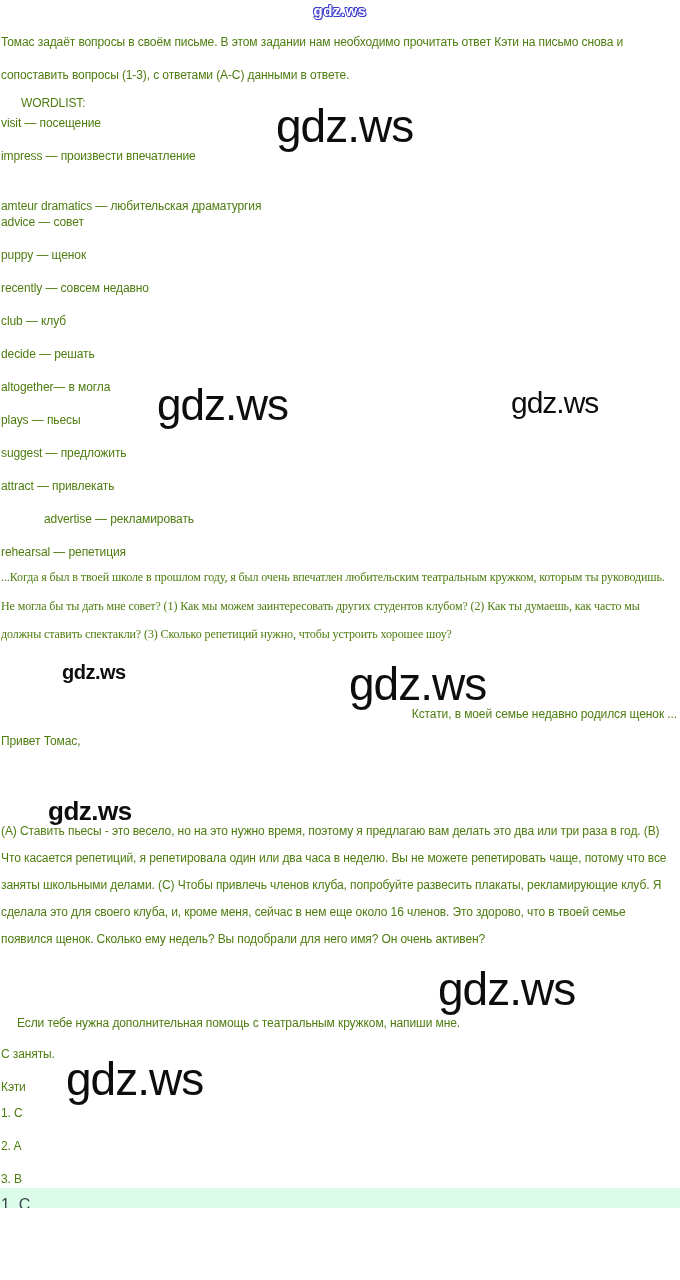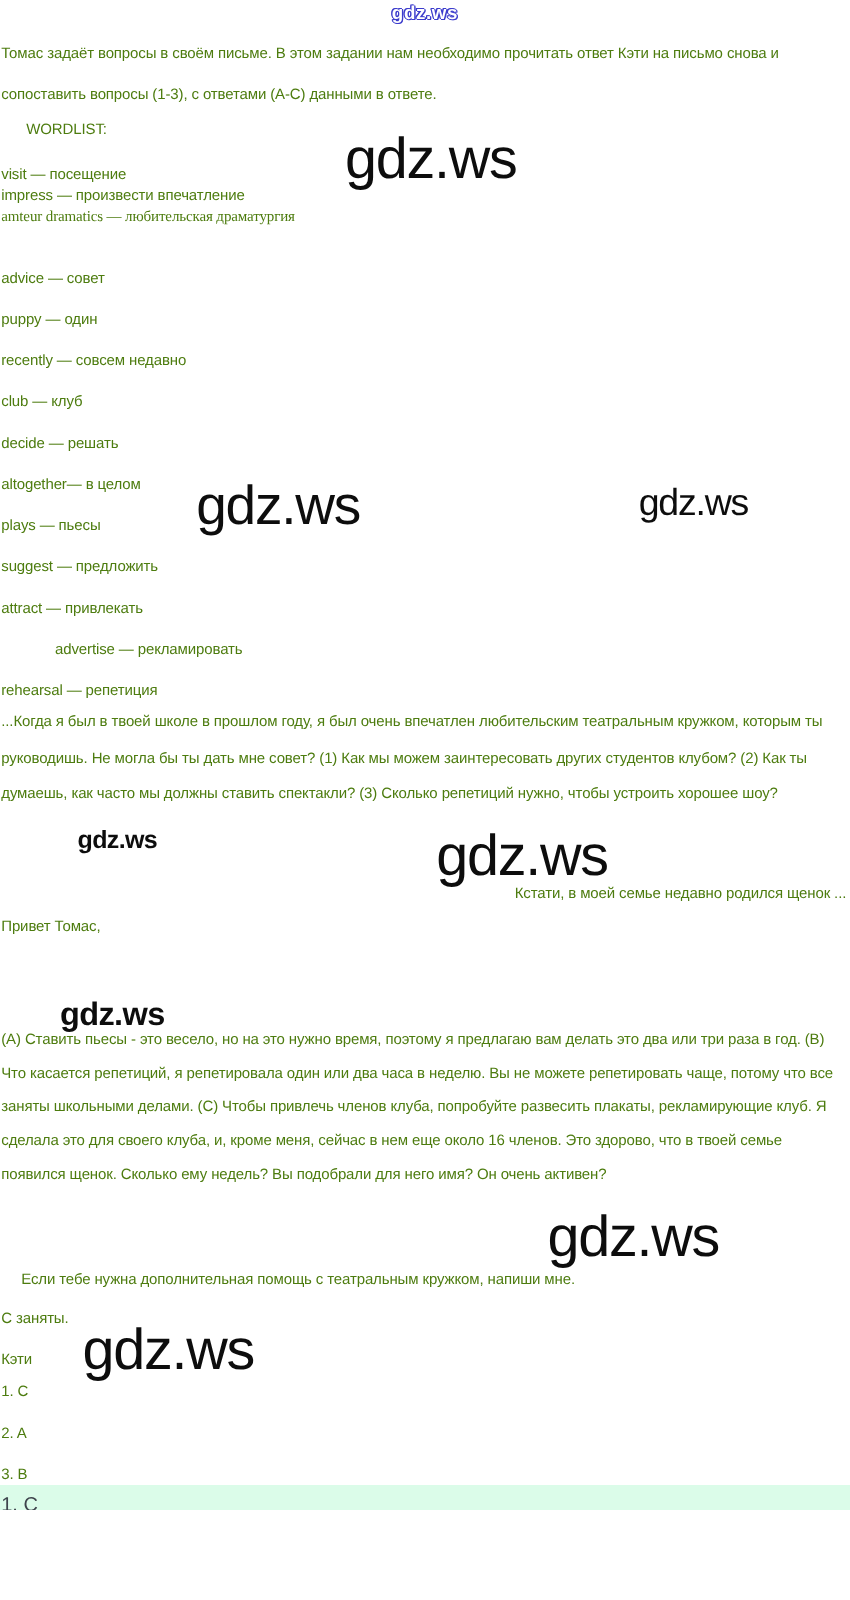--- a/index.html
+++ b/index.html
@@ -75,36 +75,36 @@
   <div class="wm" style="left:511px; top:388px; font-size:30px;">gdz.ws</div>
   <div class="wm wm-bold" style="left:62px; top:662px; font-size:20px;">gdz.ws</div>
   <div class="wm" style="left:349px; top:661px; font-size:46px;">gdz.ws</div>
   <div class="wm wm-bold" style="left:48px; top:798px; font-size:26px;">gdz.ws</div>
   <div class="wm" style="left:438px; top:966px; font-size:46px;">gdz.ws</div>
   <div class="wm" style="left:66px; top:1056px; font-size:46px;">gdz.ws</div>
 
   <p class="txt lh33" style="top:26px;">Томас задаёт вопросы в своём письме. В этом задании нам необходимо прочитать ответ Кэти на письмо снова и сопоставить вопросы (1-3), с ответами (А-С) данными в ответе.</p>
 
   <p class="txt lh33 wordlist-title" style="top:87px;">WORDLIST:</p>
-  <p class="txt lh33" style="top:107px;margin-top:16px;">visit — посещение</p>
+  <p class="txt lh33" style="top:107px;">visit — посещение</p>
   <p class="txt lh33" style="top:140px;">impress — произвести впечатление</p>
-  <p class="txt lh33" style="top:157px;font-family:Liberation Serif, serif;">amteur dramatics — любительская драматургия</p>
+  <p class="txt lh33" style="top:190px;">amteur dramatics — любительская драматургия</p>
   <p class="txt lh33" style="top:206px;">advice — совет</p>
-  <p class="txt lh33" style="top:239px;">puppy — один</p>
+  <p class="txt lh33" style="top:239px;">puppy — щенок</p>
   <p class="txt lh33" style="top:272px;">recently — совсем недавно</p>
   <p class="txt lh33" style="top:305px;">club — клуб</p>
   <p class="txt lh33" style="top:338px;">decide — решать</p>
-  <p class="txt lh33" style="top:371px;">altogether— в целом</p>
+  <p class="txt lh33" style="top:371px;">altogether— в могла</p>
   <p class="txt lh33" style="top:404px;">plays — пьесы</p>
   <p class="txt lh33" style="top:437px;">suggest — предложить</p>
   <p class="txt lh33" style="top:470px;">attract — привлекать</p>
   <p class="txt lh33" style="top:503px;padding-left:43px;">advertise — рекламировать</p>
   <p class="txt lh33" style="top:536px;">rehearsal — репетиция</p>
 
-  <p class="txt lh28" style="top:563px;">...Когда я был в твоей школе в прошлом году, я был очень впечатлен любительским театральным кружком, которым ты руководишь. Не могла бы ты дать мне совет? (1) Как мы можем заинтересовать других студентов клубом? (2) Как ты думаешь, как часто мы должны ставить спектакли? (3) Сколько репетиций нужно, чтобы устроить хорошее шоу?</p>
+  <p class="txt lh28" style="top:563px;font-family:Liberation Serif, serif;">...Когда я был в твоей школе в прошлом году, я был очень впечатлен любительским театральным кружком, которым ты руководишь. Не могла бы ты дать мне совет? (1) Как мы можем заинтересовать других студентов клубом? (2) Как ты думаешь, как часто мы должны ставить спектакли? (3) Сколько репетиций нужно, чтобы устроить хорошее шоу?</p>
   <p class="txt lh28" style="top:700px;text-align:right;">Кстати, в моей семье недавно родился щенок ...</p>
 
   <p class="txt lh28" style="top:727px;">Привет Томас,</p>
   <p class="txt lh27" style="top:818px;">(А) Ставить пьесы - это весело, но на это нужно время, поэтому я предлагаю вам делать это два или три раза в год. (В) Что касается репетиций, я репетировала один или два часа в неделю. Вы не можете репетировать чаще, потому что все заняты школьными делами. (С) Чтобы привлечь членов клуба, попробуйте развесить плакаты, рекламирующие клуб. Я сделала это для своего клуба, и, кроме меня, сейчас в нем еще около 16 членов. Это здорово, что в твоей семье появился щенок. Сколько ему недель? Вы подобрали для него имя? Он очень активен?</p>
   <p class="txt lh27" style="top:1010px;margin-left:16px;">Если тебе нужна дополнительная помощь с театральным кружком, напиши мне.</p>
   <p class="txt lh27" style="top:1041px;">С заняты.</p>
   <p class="txt lh27" style="top:1074px;">Кэти</p>
 
   <p class="txt lh33" style="top:1097px;">1. C</p>
   <p class="txt lh33" style="top:1130px;">2. A</p>

